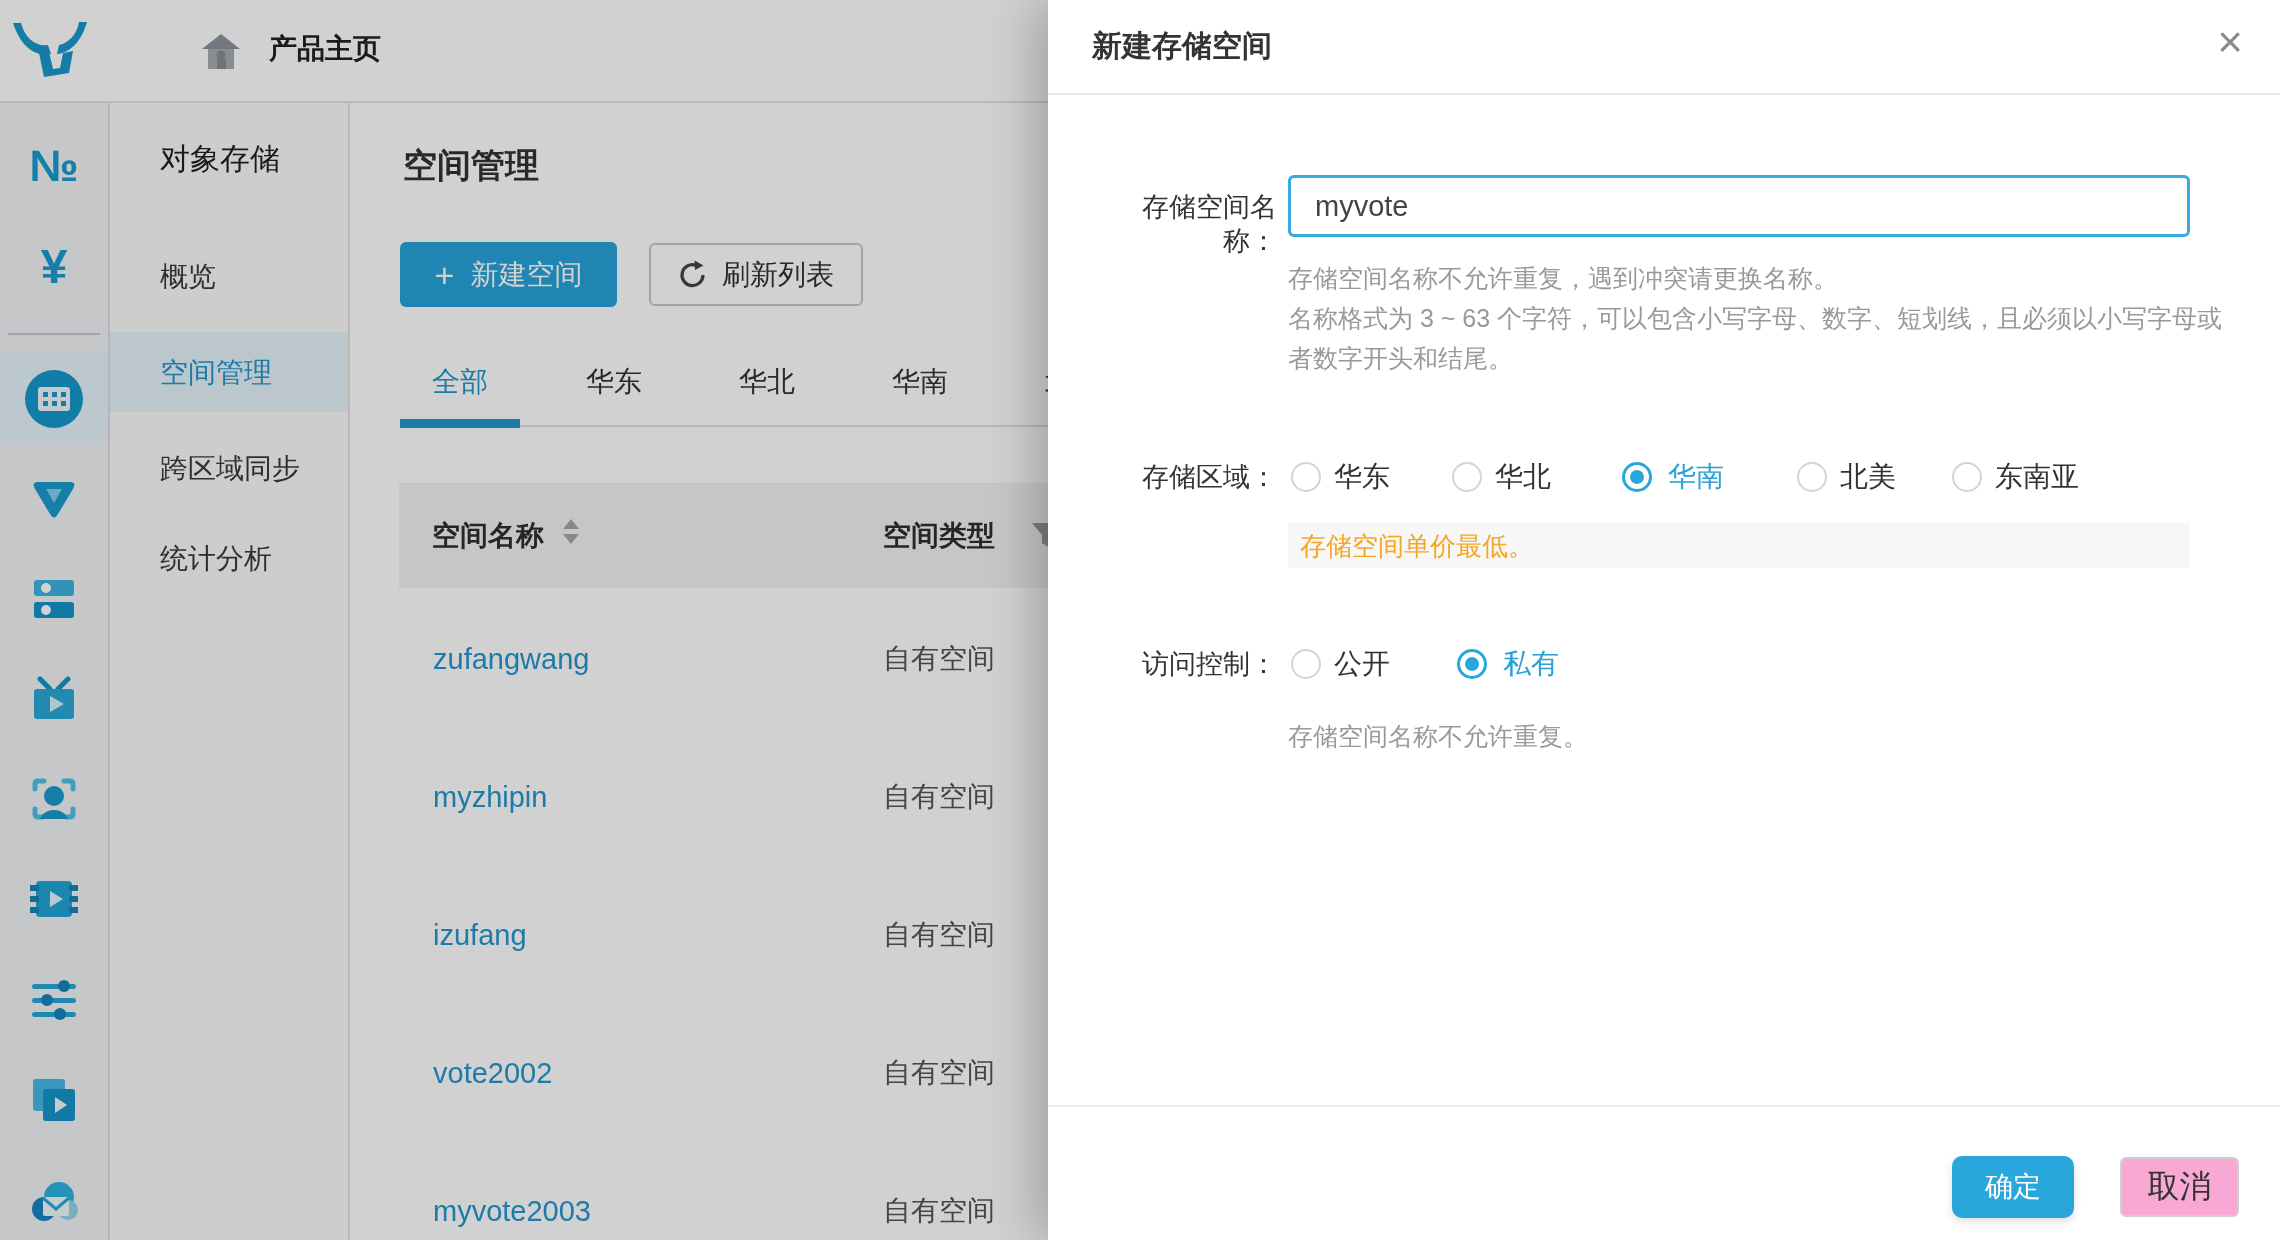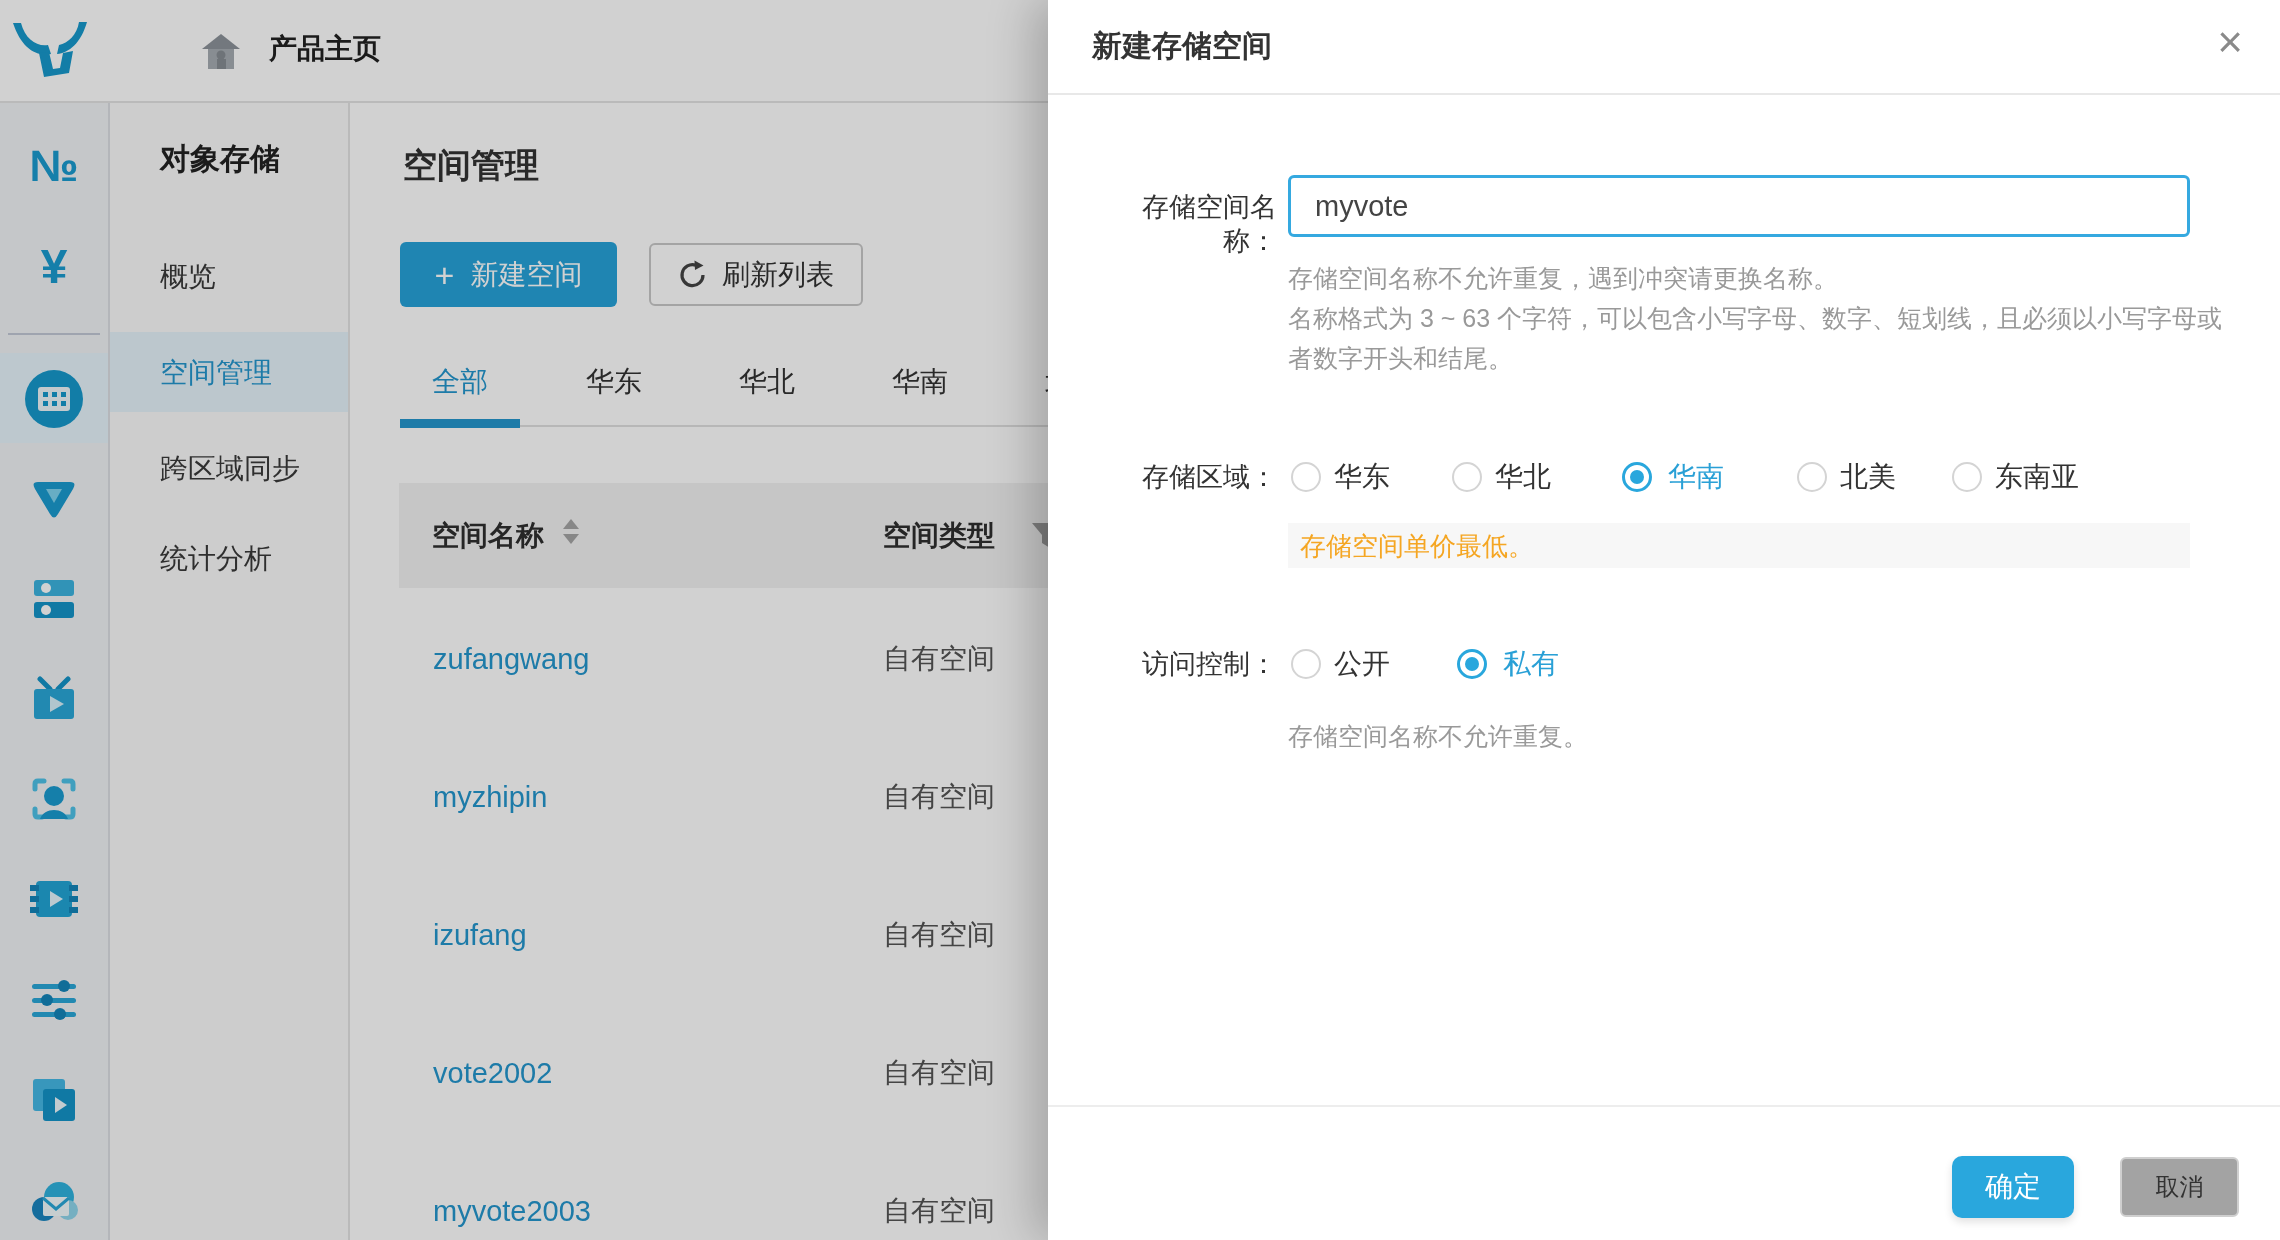--- a/index.html
+++ b/index.html
@@ -51,22 +51,22 @@
   .radio{width:30px;height:30px;border-radius:50%;background:#fff;border:2px solid #d4d4d4;}
   .radio.sel{border:3px solid #29a7dd;display:flex;align-items:center;justify-content:center;}
   .radio-dot{width:14px;height:14px;border-radius:50%;background:#29a7dd;}
   .rlabel{font-size:28px;color:#333;height:34px;line-height:34px;}
   .rlabel.sel{color:#29a0d6;}
   #region-note{left:240px;top:523px;width:902px;height:45px;background:#f7f7f7;}
   #region-note-text{left:12px;top:6px;font-size:26px;color:#f5a623;height:34px;line-height:34px;}
   #modal-fborder{left:0;top:1105px;width:1232px;height:2px;background:#ededed;}
   #btn-confirm{left:904px;top:1156px;width:122px;height:62px;background:#29a7dd;border-radius:10px;color:#fff;
                font-size:28px;display:flex;align-items:center;justify-content:center;box-shadow:0 4px 8px rgba(0,0,0,0.12);}
-  #btn-cancel{left:1072px;top:1157px;width:119px;height:60px;background:#a3a3a3;border:2px solid #cfcfcf;border-radius:6px;color:#333;
-              font-size:24px;display:flex;align-items:center;justify-content:center;}
+  #btn-cancel{left:1072px;top:1157px;width:119px;height:60px;background:#f9a8d4;border:2px solid #cfcfcf;border-radius:6px;color:#333;
+              font-size:32px;display:flex;align-items:center;justify-content:center;}
 </style>
 </head>
 <body>
 
 <div id="screen">
 
   <div id="topbar" class="abs">
     <span class="abs" style="left:11px;top:21px;">
       <svg width="78" height="58" viewBox="0 0 78 58">
         <path d="M2 2 C10 26 24 36 40 33 L37 24 C26 26 14 18 10 2 Z" fill="#1899cc"></path>
@@ -175,21 +175,21 @@
         <circle cx="31" cy="17" r="15" fill="#2fb3de"></circle>
         <circle cx="40" cy="30" r="10" fill="#8fd6ec"></circle>
         <rect x="15" y="17" width="26" height="19" rx="2" fill="#f2fafd"></rect>
         <path d="M15 18 L28 29 L41 18" stroke="#2aa8d8" stroke-width="3" fill="none"></path>
       </svg>
     </div>
   </div>
 
   <div id="sidenav" class="abs">
     <div id="snav-active-bg" class="abs"></div>
-    <div class="snav abs" style="top:38px;font-size:30px;font-weight:bold;color:#222;">对象存储</div>
+    <div class="snav abs" style="top:38px;font-size:30px;font-weight:normal;color:#222;">对象存储</div>
     <div class="snav abs" style="top:156px;">概览</div>
     <div class="snav abs" style="top:252px;color:#2496ce;">空间管理</div>
     <div class="snav abs" style="top:348px;">跨区域同步</div>
     <div class="snav abs" style="top:438px;">统计分析</div>
   </div>
 
   <div id="content" class="abs">
     <div id="page-title" class="abs">空间管理</div>
 
     <div id="btn-new" class="abs">

